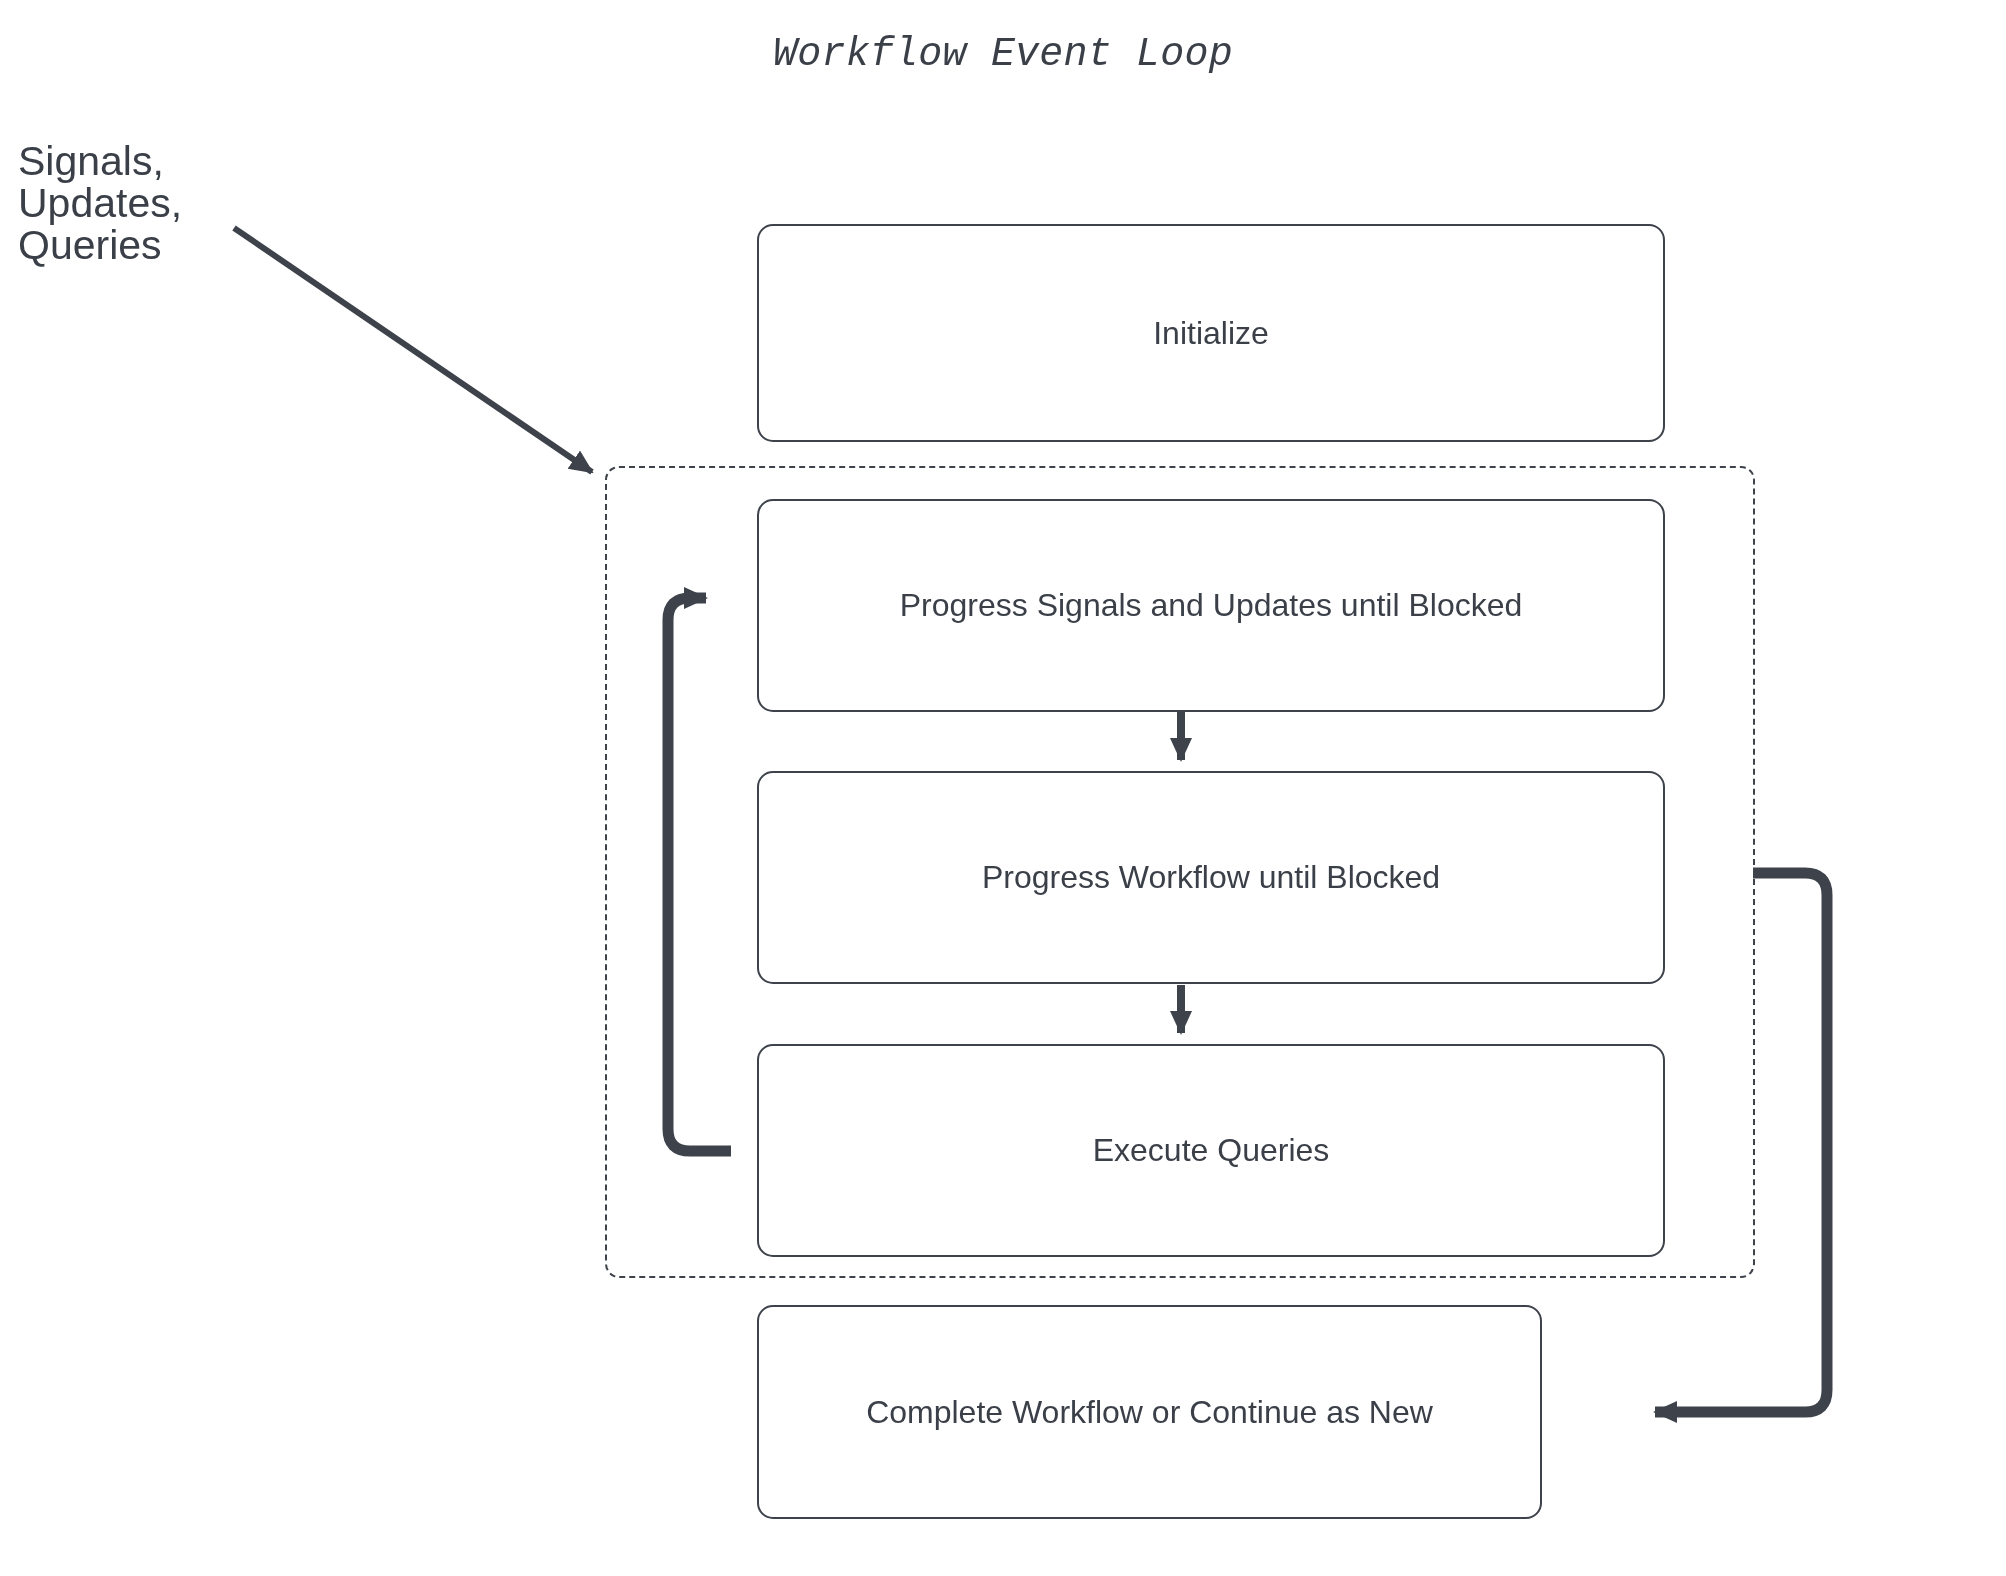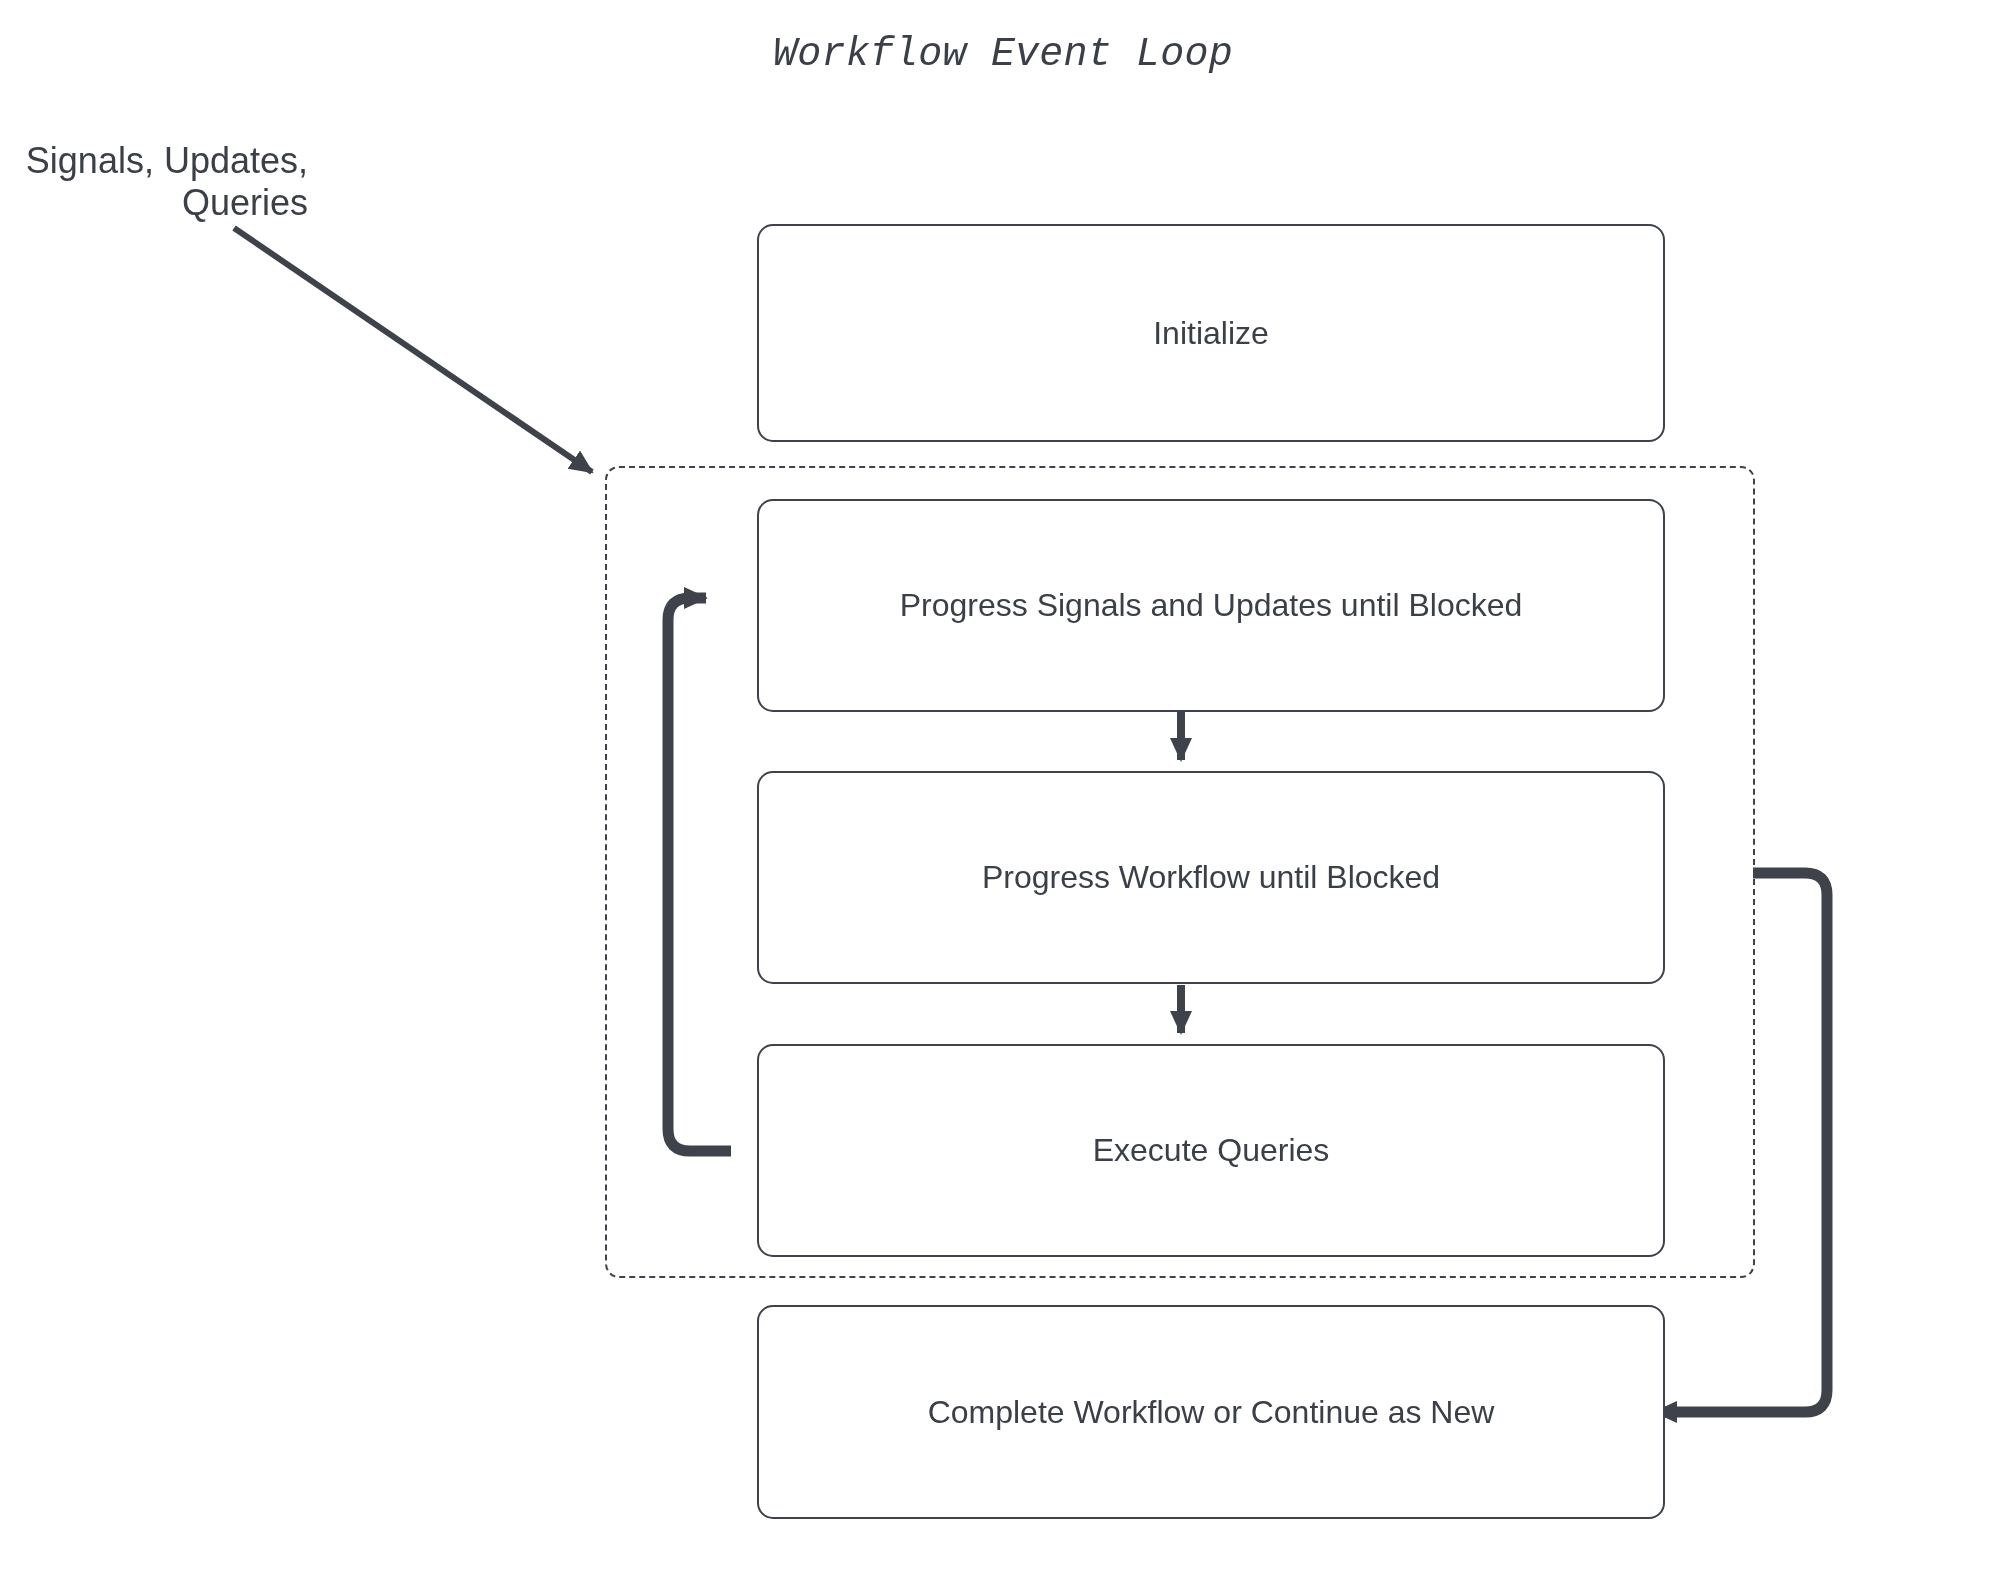--- a/index.html
+++ b/index.html
@@ -35,22 +35,22 @@
     font-size: 40px;
     color: #3a3f48;
     letter-spacing: 0.2px;
     font-family: Liberation Mono, monospace;
   }
   .ext-label {
     position: absolute;
     left: 18px;
     top: 140px;
     width: 290px;
-    text-align: right;
-    font-size: 36px;
+    text-align: left;
+    font-size: 41px;
     line-height: 42px;
     color: #3a3f48;
   }
   .node {
     position: absolute;
     box-sizing: border-box;
     background: #ffffff;
     border: 2px solid #3d424b;
     border-radius: 16px;
     display: flex;
@@ -124,17 +124,17 @@
   </div>
 
   <div class="node" style="left:731px; top:1044px; width:908px; height:213px;">
     <span>Execute Queries</span>
   </div>
 
   <div class="node" style="left:731px; top:771px; width:908px; height:213px;">
     <span>Progress Workflow until Blocked</span>
   </div>
 
-  <div class="node" style="left:731px; top:1305px; width:908px; height:214px;">
+  <div class="node" style="left:731px; top:1305px; width:785px; height:214px;">
     <span>Complete Workflow or Continue as New</span>
   </div>
 
 </div>
 
 </body></html>

